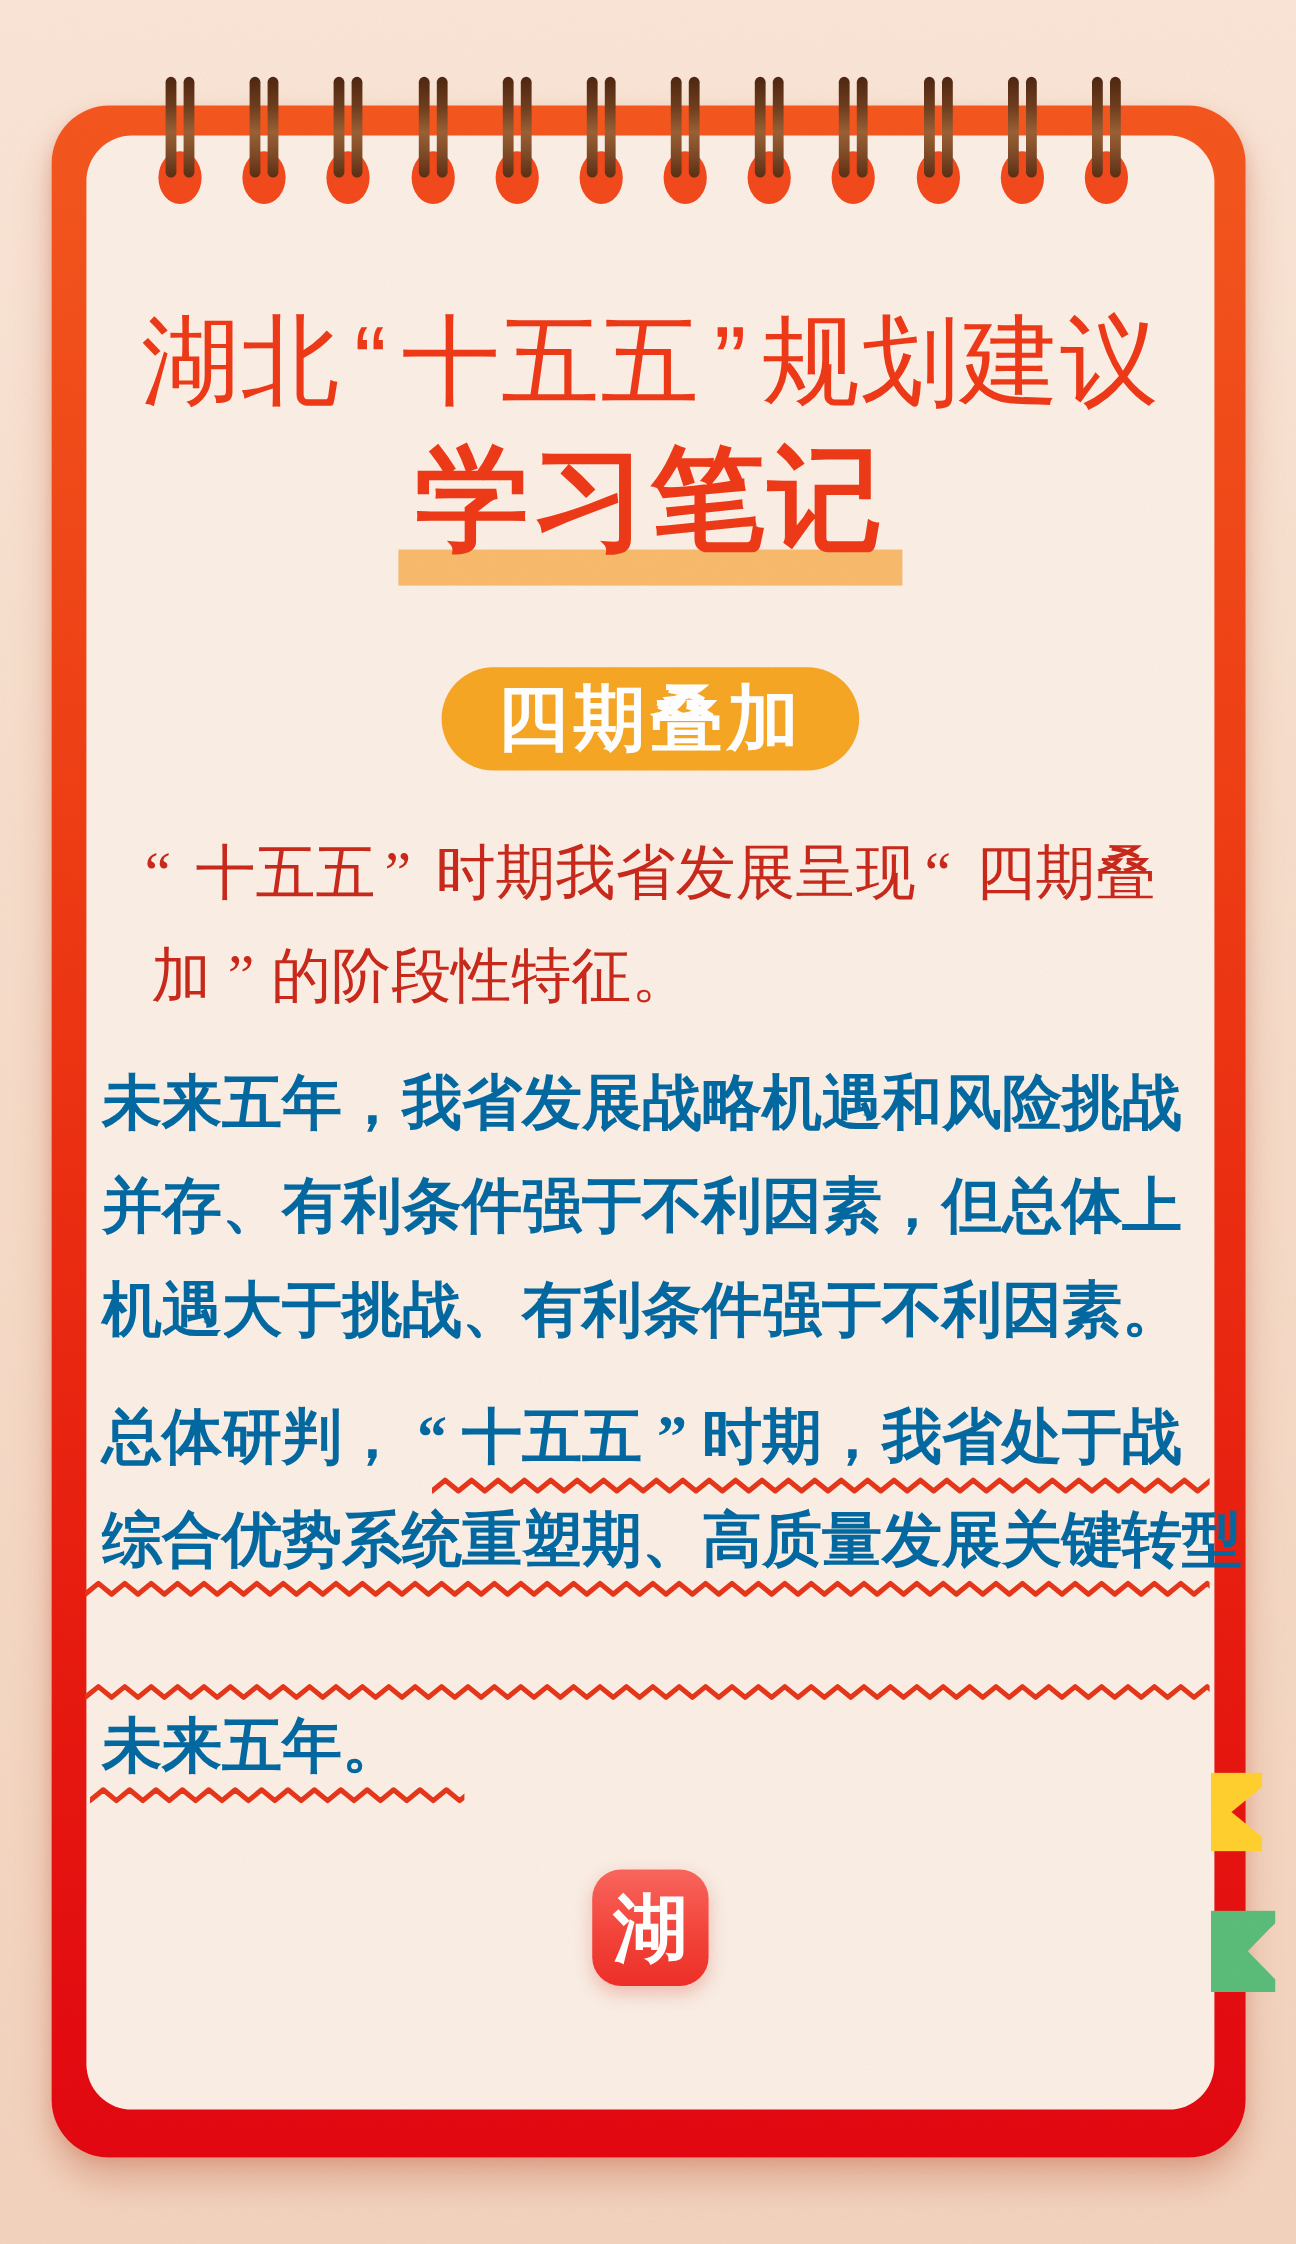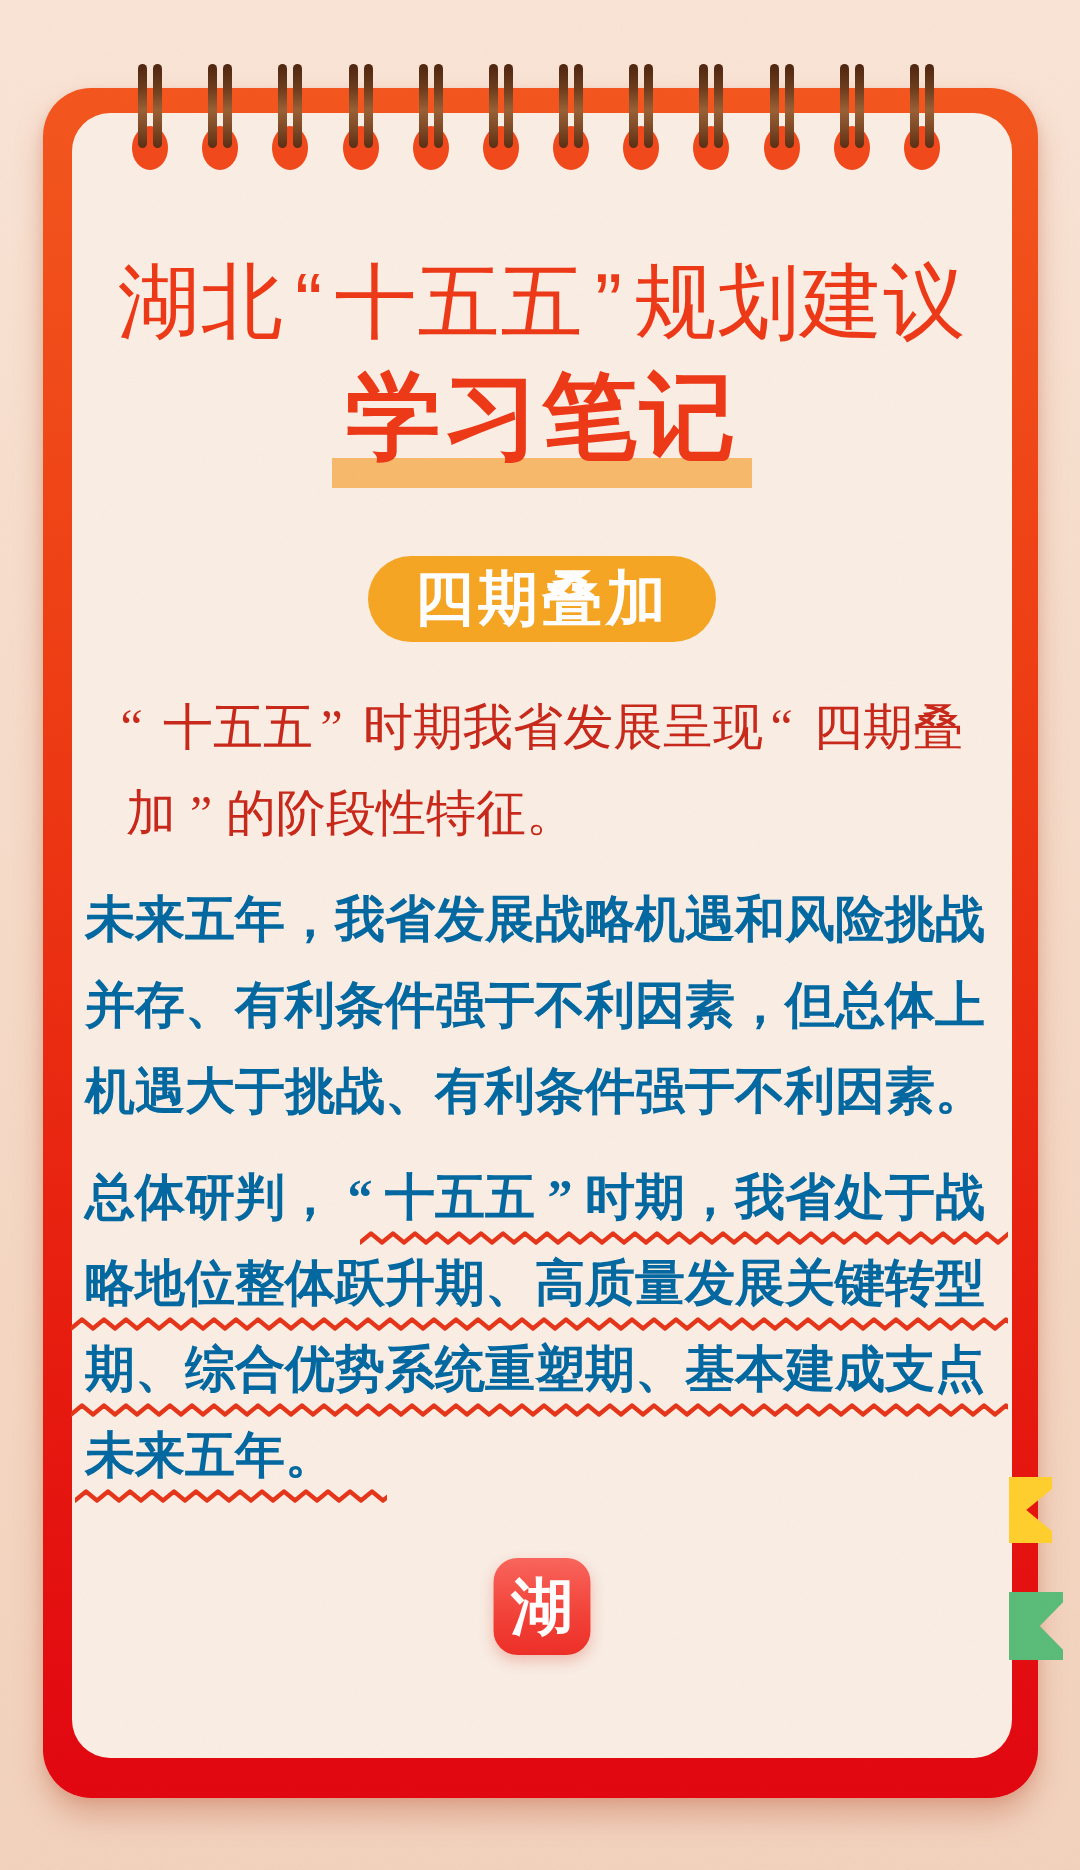--- a/index.html
+++ b/index.html
@@ -127,29 +127,28 @@
         <div class="para p3">
           <div class="line">
             <span class="t cjk">总体研判，<span class="fw">“</span>十五五<span class="fw">”</span>时期，我省处于战</span>
             <i class="wavy w-part">
                 <svg width="648" height="16" viewBox="0 0 648 16" preserveAspectRatio="none" xmlns="http://www.w3.org/2000/svg">
                   <polyline points="0,12.5 11,3.5 22,12.5 33,3.5 44,12.5 55,3.5 66,12.5 77,3.5 88,12.5 99,3.5 110,12.5 121,3.5 132,12.5 143,3.5 154,12.5 165,3.5 176,12.5 187,3.5 198,12.5 209,3.5 220,12.5 231,3.5 242,12.5 253,3.5 264,12.5 275,3.5 286,12.5 297,3.5 308,12.5 319,3.5 330,12.5 341,3.5 352,12.5 363,3.5 374,12.5 385,3.5 396,12.5 407,3.5 418,12.5 429,3.5 440,12.5 451,3.5 462,12.5 473,3.5 484,12.5 495,3.5 506,12.5 517,3.5 528,12.5 539,3.5 550,12.5 561,3.5 572,12.5 583,3.5 594,12.5 605,3.5 616,12.5 627,3.5 638,12.5 649,3.5" fill="none" stroke="#E6361A" stroke-width="4.2" stroke-linecap="round" stroke-linejoin="round"></polyline>
                 </svg>
               </i>
           </div>
           <div class="line">
-            <span class="t cjk">略地位整体跃升期、高质量发展关键转型</span>
+            <span class="t cjk">综合优势系统重塑期、高质量发展关键转型</span>
             <i class="wavy w-full">
                 <svg width="937" height="16" viewBox="0 0 937 16" preserveAspectRatio="none" xmlns="http://www.w3.org/2000/svg">
                   <polyline points="0,12.5 11,3.5 22,12.5 33,3.5 44,12.5 55,3.5 66,12.5 77,3.5 88,12.5 99,3.5 110,12.5 121,3.5 132,12.5 143,3.5 154,12.5 165,3.5 176,12.5 187,3.5 198,12.5 209,3.5 220,12.5 231,3.5 242,12.5 253,3.5 264,12.5 275,3.5 286,12.5 297,3.5 308,12.5 319,3.5 330,12.5 341,3.5 352,12.5 363,3.5 374,12.5 385,3.5 396,12.5 407,3.5 418,12.5 429,3.5 440,12.5 451,3.5 462,12.5 473,3.5 484,12.5 495,3.5 506,12.5 517,3.5 528,12.5 539,3.5 550,12.5 561,3.5 572,12.5 583,3.5 594,12.5 605,3.5 616,12.5 627,3.5 638,12.5 649,3.5 660,12.5 671,3.5 682,12.5 693,3.5 704,12.5 715,3.5 726,12.5 737,3.5 748,12.5 759,3.5 770,12.5 781,3.5 792,12.5 803,3.5 814,12.5 825,3.5 836,12.5 847,3.5 858,12.5 869,3.5 880,12.5 891,3.5 902,12.5 913,3.5 924,12.5 935,3.5 946,12.5" fill="none" stroke="#E6361A" stroke-width="4.2" stroke-linecap="round" stroke-linejoin="round"></polyline>
                 </svg>
               </i>
           </div>
           <div class="line">
-            <span class="t cjk">期、综合优势系统重塑期、基本建成支点</span>
             <i class="wavy w-full">
                 <svg width="937" height="16" viewBox="0 0 937 16" preserveAspectRatio="none" xmlns="http://www.w3.org/2000/svg">
                   <polyline points="0,12.5 11,3.5 22,12.5 33,3.5 44,12.5 55,3.5 66,12.5 77,3.5 88,12.5 99,3.5 110,12.5 121,3.5 132,12.5 143,3.5 154,12.5 165,3.5 176,12.5 187,3.5 198,12.5 209,3.5 220,12.5 231,3.5 242,12.5 253,3.5 264,12.5 275,3.5 286,12.5 297,3.5 308,12.5 319,3.5 330,12.5 341,3.5 352,12.5 363,3.5 374,12.5 385,3.5 396,12.5 407,3.5 418,12.5 429,3.5 440,12.5 451,3.5 462,12.5 473,3.5 484,12.5 495,3.5 506,12.5 517,3.5 528,12.5 539,3.5 550,12.5 561,3.5 572,12.5 583,3.5 594,12.5 605,3.5 616,12.5 627,3.5 638,12.5 649,3.5 660,12.5 671,3.5 682,12.5 693,3.5 704,12.5 715,3.5 726,12.5 737,3.5 748,12.5 759,3.5 770,12.5 781,3.5 792,12.5 803,3.5 814,12.5 825,3.5 836,12.5 847,3.5 858,12.5 869,3.5 880,12.5 891,3.5 902,12.5 913,3.5 924,12.5 935,3.5 946,12.5" fill="none" stroke="#E6361A" stroke-width="4.2" stroke-linecap="round" stroke-linejoin="round"></polyline>
                 </svg>
               </i>
           </div>
           <div class="line">
             <span class="t cjk">未来五年。</span>
             <i class="wavy w-short">
                 <svg width="312" height="16" viewBox="0 0 312 16" preserveAspectRatio="none" xmlns="http://www.w3.org/2000/svg">

